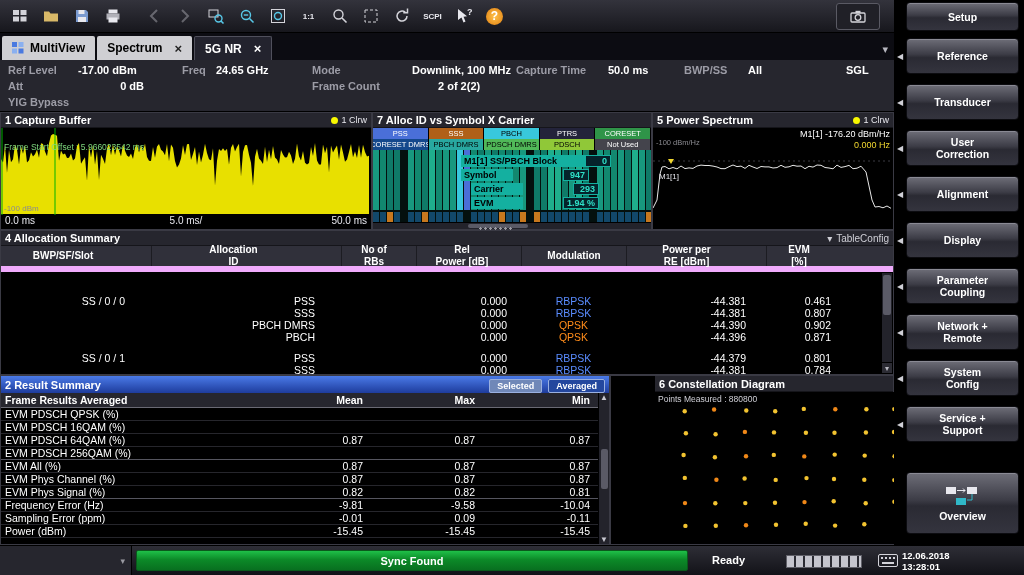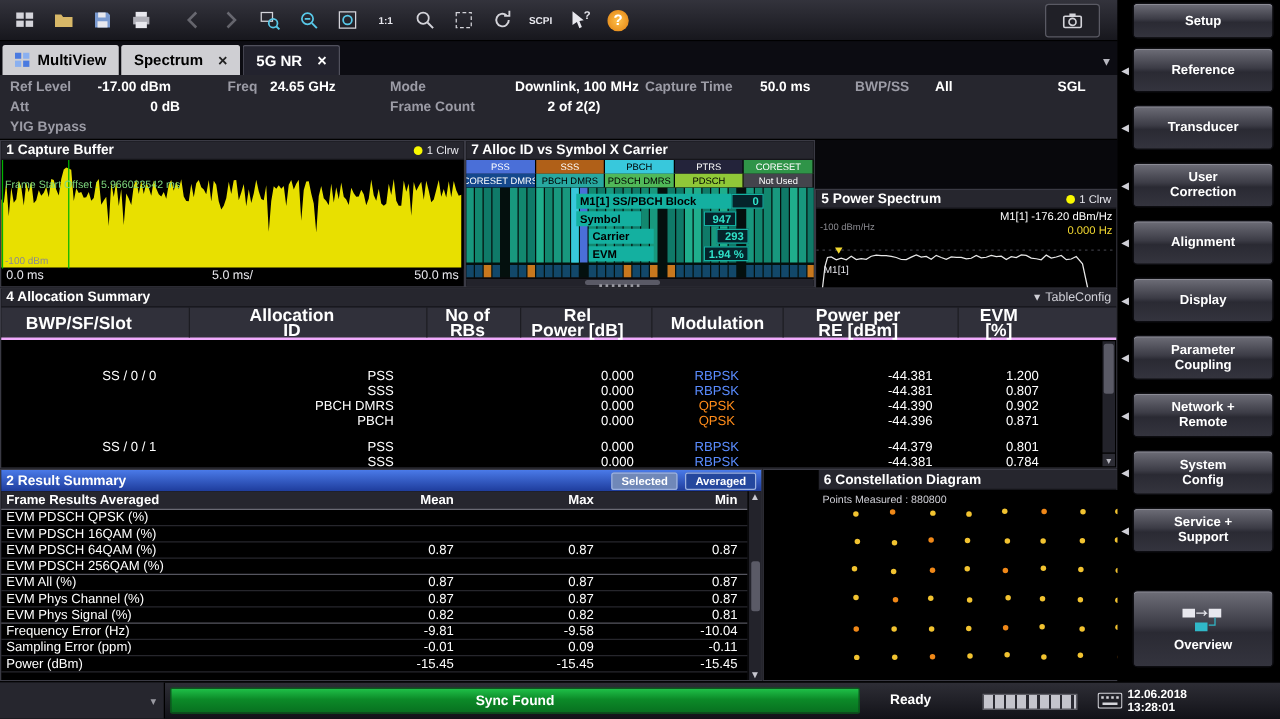--- a/index.html
+++ b/index.html
@@ -47,21 +47,21 @@
   .lg{font-size:7.5px;display:flex;align-items:center;justify-content:center;overflow:hidden;white-space:nowrap;border-right:1px solid #000;}
   
   .mkbox{position:absolute;left:88px;top:5px;width:150px;font-size:9px;font-weight:bold;}
   .mk-row{display:flex;justify-content:space-between;align-items:center;height:12px;margin-bottom:2px;}
   .mk-label{background:#14b0a0;color:#000;padding:0 3px;height:12px;display:flex;align-items:center;}
   .mk-val{background:#05232b;color:#2fe0c8;border:1px solid #14b0a0;padding:0 3px;min-width:26px;height:12px;
           display:flex;align-items:center;justify-content:flex-end;}
   .hscroll{position:absolute;left:0;right:0;bottom:0;height:7px;background:#23232b;border-top:1px solid #000;}
   .hscroll .thumb{position:absolute;left:34%;width:60px;top:1px;bottom:1px;background:#5a5a66;border-radius:2px;}
   
-  .at-head{display:flex;height:26px;background:#30303a;font-size:14px;color:#fff;border-bottom:2px solid #f0abfc;}
+  .at-head{display:flex;height:26px;background:#30303a;font-size:10px;color:#fff;border-bottom:6px solid #f0abfc;}
   .ath{display:flex;flex-direction:column;justify-content:center;text-align:center;border-left:1px solid #1c1c22;line-height:12px;font-weight:bold;}
   .ath:first-child{border-left:none;}
   .at-row{display:flex;height:12px;font-size:10.5px;line-height:12px;}
   .at-c{text-align:right;white-space:nowrap;}
   .w1{width:150px;padding-right:26px;}
   .w2{width:190px;padding-right:26px;}
   .w3{width:75px;padding-right:10px;}
   .w4{width:105px;padding-right:14px;}
   .w5{width:105px;text-align:center;padding:0;}
   .w6{width:140px;padding-right:20px;}
@@ -397,21 +397,21 @@
           <span class="mk-label" style="width:52px;">EVM</span>
           <span class="mk-val">1.94 %</span>
         </div>
       </div>
     </div>
     <div class="hscroll">
         <span class="thumb"></span>
       </div>
   </div>
 
-  <div class="panel" style="left:652px;top:112px;width:242px;height:118px;margin-top:39px;">
+  <div class="panel" style="left:652px;top:112px;width:242px;height:118px;">
     <div class="phead">
       <span class="ptitle">5 Power Spectrum</span>
       <span class="clrw">
           <span class="dot"></span>
           <span>1 Clrw</span>
         </span>
     </div>
     <div style="position:relative;height:87px;">
       <svg id="pow-svg" width="240" height="87" viewBox="0 0 240 87">
           <rect x="0" y="0" width="240" height="87" fill="#000"></rect>
@@ -468,21 +468,21 @@
         </div>
     </div>
     <div id="alloc-body" style="padding-top:3px;margin-top:20px;">
         <div class="at-row">
           <div class="at-c w1">SS / 0 / 0</div>
           <div class="at-c w2">PSS</div>
           <div class="at-c w3"></div>
           <div class="at-c w4">0.000</div>
           <div class="at-c w5" style="color: rgb(90, 140, 255);">RBPSK</div>
           <div class="at-c w6">-44.381</div>
-          <div class="at-c w7">1.200</div>
+          <div class="at-c w7">0.461</div>
         </div>
         <div class="at-row">
           <div class="at-c w1"></div>
           <div class="at-c w2">SSS</div>
           <div class="at-c w3"></div>
           <div class="at-c w4">0.000</div>
           <div class="at-c w5" style="color: rgb(90, 140, 255);">RBPSK</div>
           <div class="at-c w6">-44.381</div>
           <div class="at-c w7">0.807</div>
         </div>

